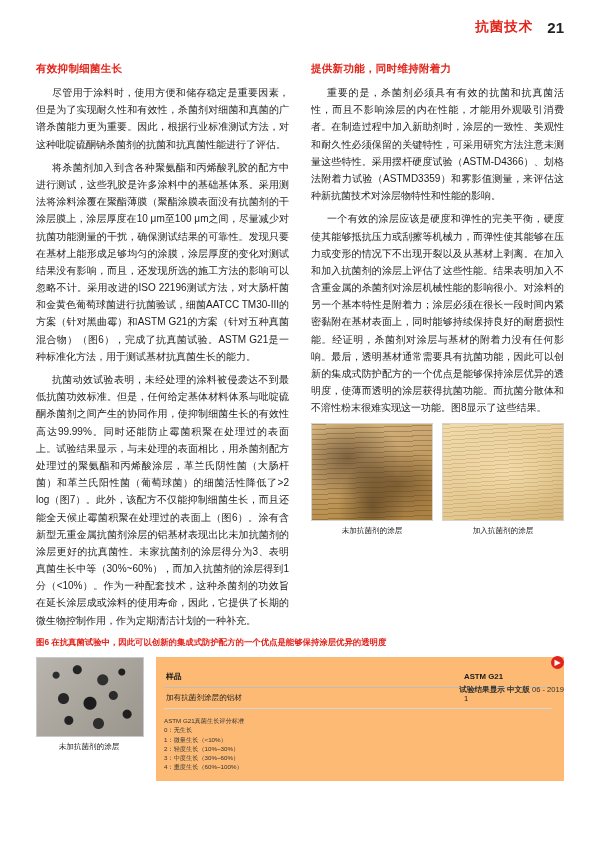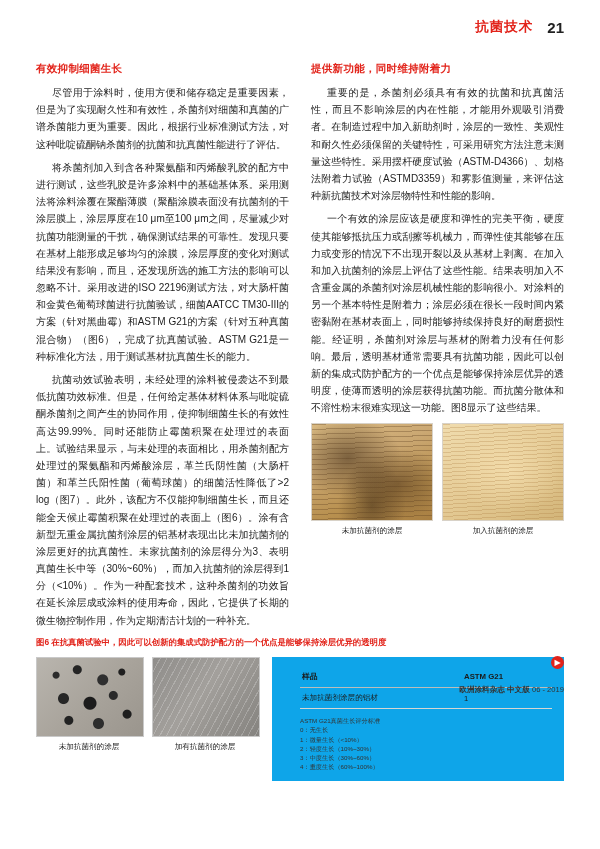--- a/index.html
+++ b/index.html
@@ -163,22 +163,22 @@
       linear-gradient(128deg, #8f8d8a 0%, #a3a09c 45%, #85837f 100%);
   }
   .fig6-label {
     text-align: center;
     font-size: 7.6px;
     margin-top: 5px;
     color: #1c1c1c;
   }
   .fig6-table-wrap {
     flex: 1;
-    background: #0ea5e9;
-    padding: 10px 12px 9px 28px;
+    background: #fdba74;
+    padding: 10px 12px 9px 8px;
     box-sizing: border-box;
   }
   table.fig6-table {
     width: 100%;
     border-collapse: collapse;
     font-size: 7.6px;
   }
   table.fig6-table th {
     text-align: left;
     font-weight: bold;
@@ -263,52 +263,48 @@
 
   <div class="fig6">
     <div class="fig6-caption">图6 在抗真菌试验中，因此可以创新的集成式防护配方的一个优点是能够保持涂层优异的透明度</div>
     <div class="fig6-body">
 
       <div class="fig6-photos">
         <div class="fig6-cell">
           <div class="fig6-img metal-corroded"></div>
           <div class="fig6-label">未加抗菌剂的涂层</div>
         </div>
-        <div class="fig6-cell">
-          <div class="fig6-img metal-clean"></div>
-          <div class="fig6-label">加有抗菌剂的涂层</div>
-        </div>
       </div>
 
       <div class="fig6-table-wrap">
         <table class="fig6-table">
           <thead>
             <tr>
               <th>样品</th>
               <th class="num">ASTM G21</th>
             </tr>
           </thead>
           <tbody>
             <tr>
-              <td>未加抗菌剂涂层的铝材</td>
+              <td>加有抗菌剂涂层的铝材</td>
               <td class="num">1</td>
             </tr>
           </tbody>
         </table>
         <div class="fig6-note">
           <div>ASTM G21真菌生长评分标准</div>
           <div>0：无生长</div>
           <div>1：微量生长（&lt;10%）</div>
           <div>2：轻度生长（10%~30%）</div>
           <div>3：中度生长（30%~60%）</div>
           <div>4：重度生长（60%~100%）</div>
         </div>
       </div>
     </div>
   </div>
 
   <div class="footer-arrow">▶</div>
   <div class="footer">
-    <span class="brand">欧洲涂料杂志  中文版</span>
+    <span class="brand">试验结果显示  中文版</span>
     <span>06 - 2019</span>
   </div>
 
 </div>
 
 </body></html>

